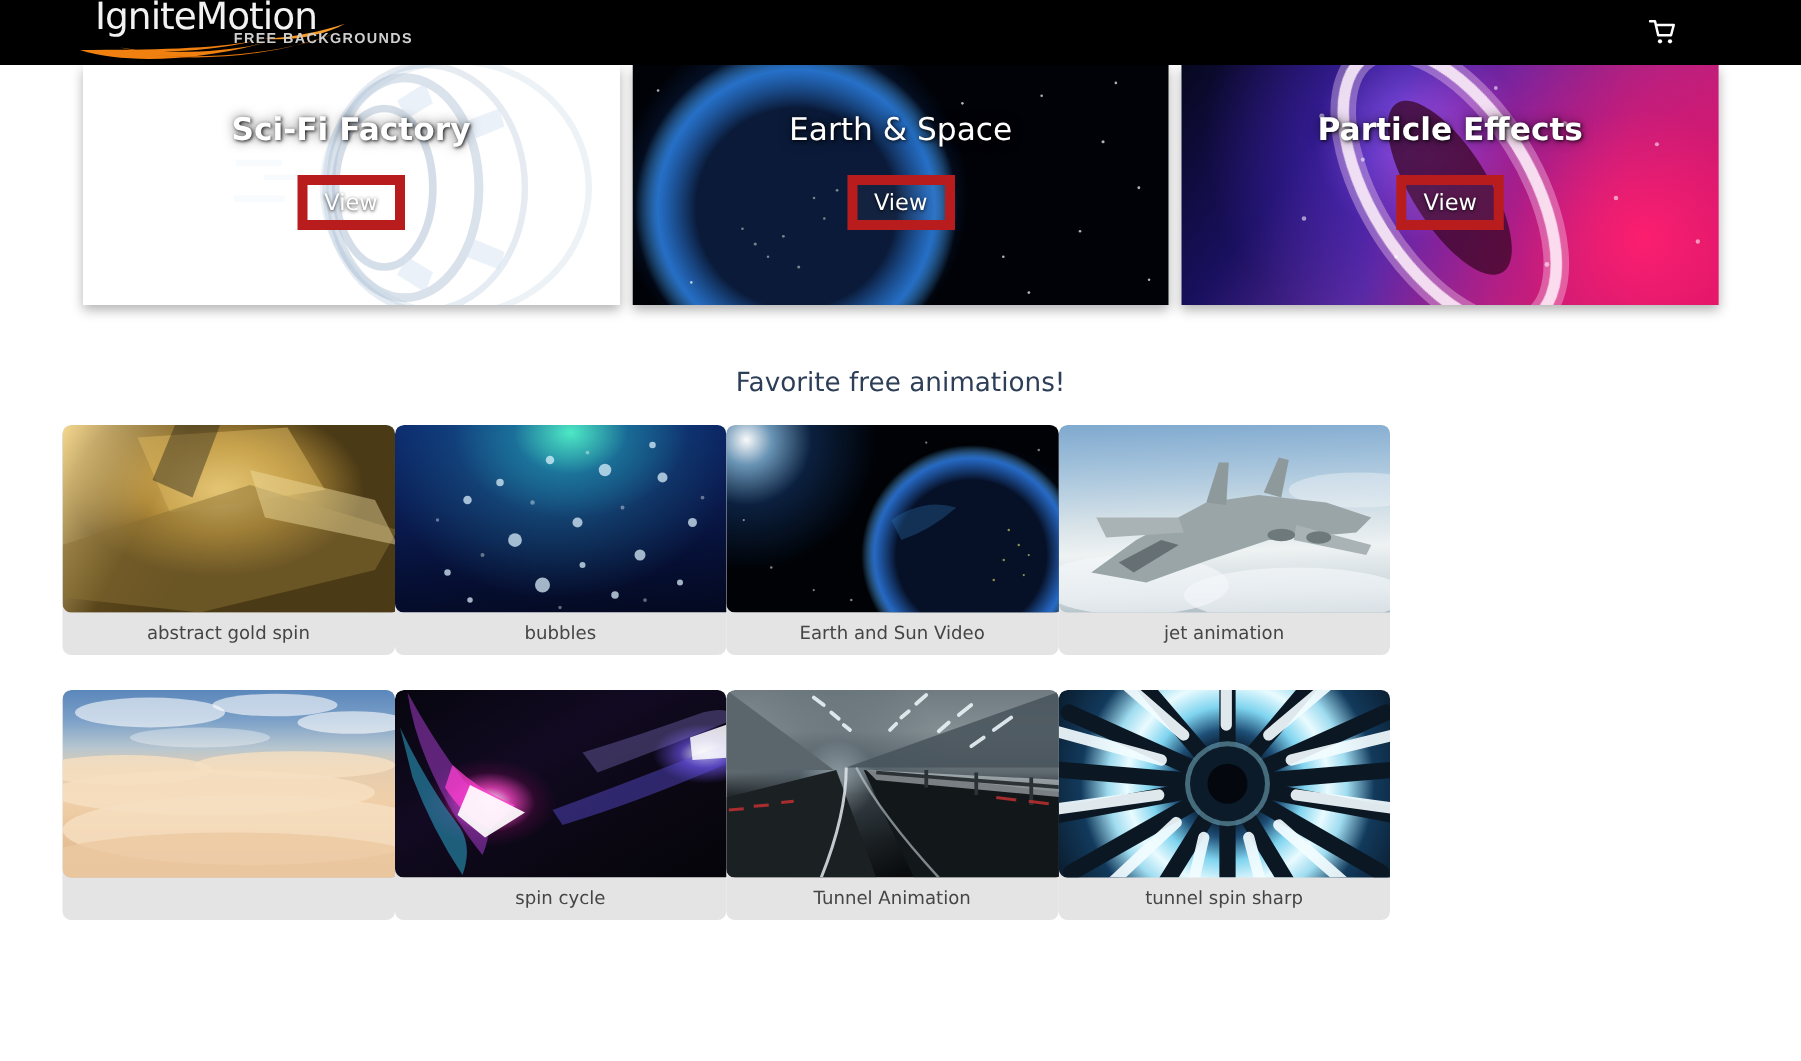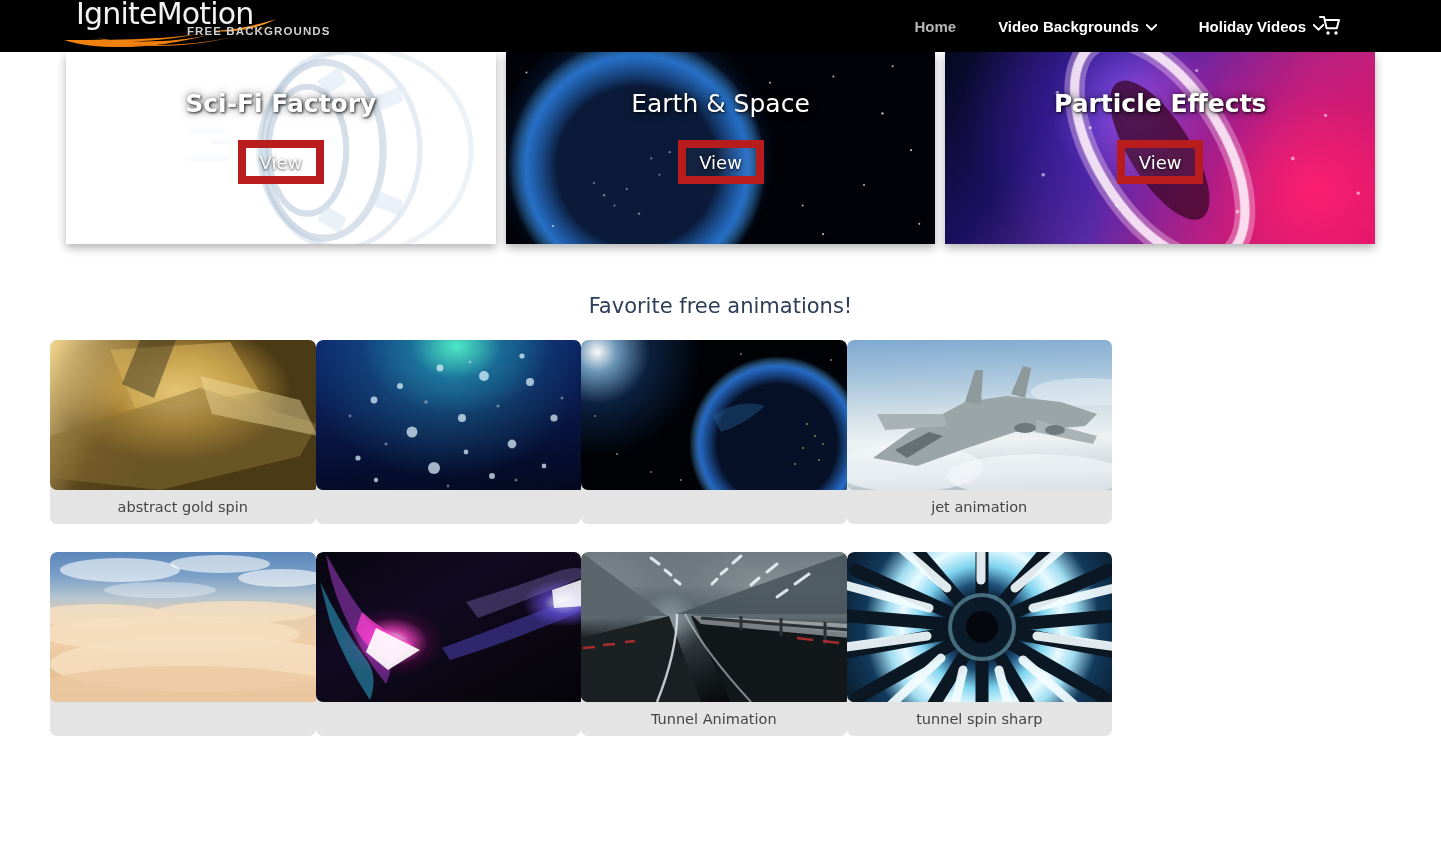--- a/index.html
+++ b/index.html
@@ -218,37 +218,20 @@
   <div class="logo-wrap">
     <svg class="logo-swoosh" width="230" height="34" viewBox="0 0 230 34">
       <path d="M2 22 C40 34, 100 30, 150 16 C120 24, 70 26, 34 20 C60 26, 110 24, 156 11 C126 21, 66 22, 2 22 Z" fill="#f08010"></path>
       <path d="M60 26 C110 32, 170 24, 212 6 C178 22, 120 30, 60 26 Z" fill="#e4760c"></path>
       <path d="M150 13 C172 12, 196 7, 214 1 C198 10, 172 15, 150 13 Z" fill="#f79a2a"></path>
     </svg>
     <div class="logo-text">IgniteMotion</div>
     <div class="logo-tag">FREE BACKGROUNDS</div>
   </div>
 
-  <div class="nav">
-    <div class="nav-item dim">
-      <span>Home</span>
-    </div>
-    <div class="nav-item">
-      <span>Video Backgrounds</span>
-      <svg class="chev" width="11" height="7" viewBox="0 0 11 7">
-        <path d="M0.8 1 L5.5 5.6 L10.2 1" stroke="#ffffff" stroke-width="1.9" fill="none" stroke-linecap="round"></path>
-      </svg>
-    </div>
-    <div class="nav-item">
-      <span>Holiday Videos</span>
-      <svg class="chev" width="11" height="7" viewBox="0 0 11 7">
-        <path d="M0.8 1 L5.5 5.6 L10.2 1" stroke="#ffffff" stroke-width="1.9" fill="none" stroke-linecap="round"></path>
-      </svg>
-    </div>
-  </div>
 
   <div class="cart-btn">
     <svg width="22" height="20" viewBox="0 0 22 20">
       <path d="M1 1 h4 l2.6 11.2 h10.2 l2.2 -8.2 h-13" fill="none" stroke="#ffffff" stroke-width="2" stroke-linejoin="round" stroke-linecap="round"></path>
       <circle cx="9" cy="17" r="1.7" fill="#ffffff"></circle>
       <circle cx="17" cy="17" r="1.7" fill="#ffffff"></circle>
     </svg>
   </div>
 </div>
 
@@ -399,20 +382,21 @@
               <circle cx="182" cy="66" r="1.6"></circle>
             <circle cx="70" cy="104" r="1.6"></circle>
               <circle cx="154" cy="22" r="1.5"></circle>
             <circle cx="246" cy="58" r="1.5"></circle>
               <circle cx="34" cy="76" r="1.4"></circle>
             <circle cx="200" cy="140" r="1.5"></circle>
               <circle cx="132" cy="146" r="1.4"></circle>
           </g>
         </svg>
       </div>
+      <div class="thumb-cap">bubbles</div>
     </div>
   </div>
 
   <div class="cell">
     <div class="thumb-card">
       <div class="thumb-img art-earth2">
         <svg class="rays" viewBox="0 0 270 150" preserveAspectRatio="none">
           <defs>
             <radialGradient id="glow2" cx="50%" cy="50%" r="50%">
               <stop offset="68%" stop-color="#061026" stop-opacity="1"></stop>
@@ -433,20 +417,21 @@
           <g fill="#ffffff" fill-opacity=".5">
             <circle cx="36" cy="114" r="1"></circle>
               <circle cx="70" cy="132" r="0.9"></circle>
             <circle cx="14" cy="76" r="0.9"></circle>
               <circle cx="100" cy="140" r="1"></circle>
             <circle cx="250" cy="20" r="1"></circle>
               <circle cx="160" cy="14" r="0.9"></circle>
           </g>
         </svg>
       </div>
+      <div class="thumb-cap">Earth and Sun Video</div>
     </div>
   </div>
 
   <div class="cell">
     <div class="thumb-card">
       <div class="thumb-img art-jet">
         <svg class="rays" viewBox="0 0 270 150" preserveAspectRatio="none">
           <g fill="#f4f8fa" fill-opacity=".65">
             <ellipse cx="60" cy="128" rx="76" ry="24"></ellipse>
             <ellipse cx="190" cy="136" rx="90" ry="22"></ellipse>
@@ -498,20 +483,21 @@
         <svg class="rays" viewBox="0 0 270 150" preserveAspectRatio="none">
           <path d="M10 2 Q36 50 66 86 Q82 104 70 132 Q44 100 26 58 Q14 30 10 2 Z" fill="#b040d8" fill-opacity=".5"></path>
           <path d="M4 30 Q26 76 52 110 Q62 126 54 148 Q30 112 14 70 Z" fill="#30c8f0" fill-opacity=".45"></path>
           <path d="M46 60 Q70 82 96 92 L76 112 Q52 98 40 78 Z" fill="#ff3fd0" fill-opacity=".75"></path>
           <path d="M60 76 L104 98 L72 118 L50 100 Z" fill="#ffffff" fill-opacity=".92"></path>
           <path d="M150 50 Q196 36 246 18 Q270 12 270 24 Q216 46 162 66 Z" fill="#8a7ad0" fill-opacity=".35"></path>
           <path d="M126 96 Q186 74 262 44 L268 58 Q194 90 134 108 Z" fill="#5a4ed8" fill-opacity=".45"></path>
           <path d="M236 38 L270 26 L270 54 L238 56 Z" fill="#ffffff" fill-opacity=".85"></path>
         </svg>
       </div>
+      <div class="thumb-cap">spin cycle</div>
     </div>
   </div>
 
   <div class="cell">
     <div class="thumb-card">
       <div class="thumb-img art-tunnel">
         <svg class="rays" viewBox="0 0 270 150" preserveAspectRatio="none">
           <path d="M0 0 L86 64 L0 64 Z" fill="#5a666c"></path>
           <path d="M270 0 L96 62 L270 62 Z" fill="#48545a" fill-opacity=".85"></path>
           <path d="M0 150 L0 86 L88 64 L120 150 Z" fill="#1b2023"></path>

